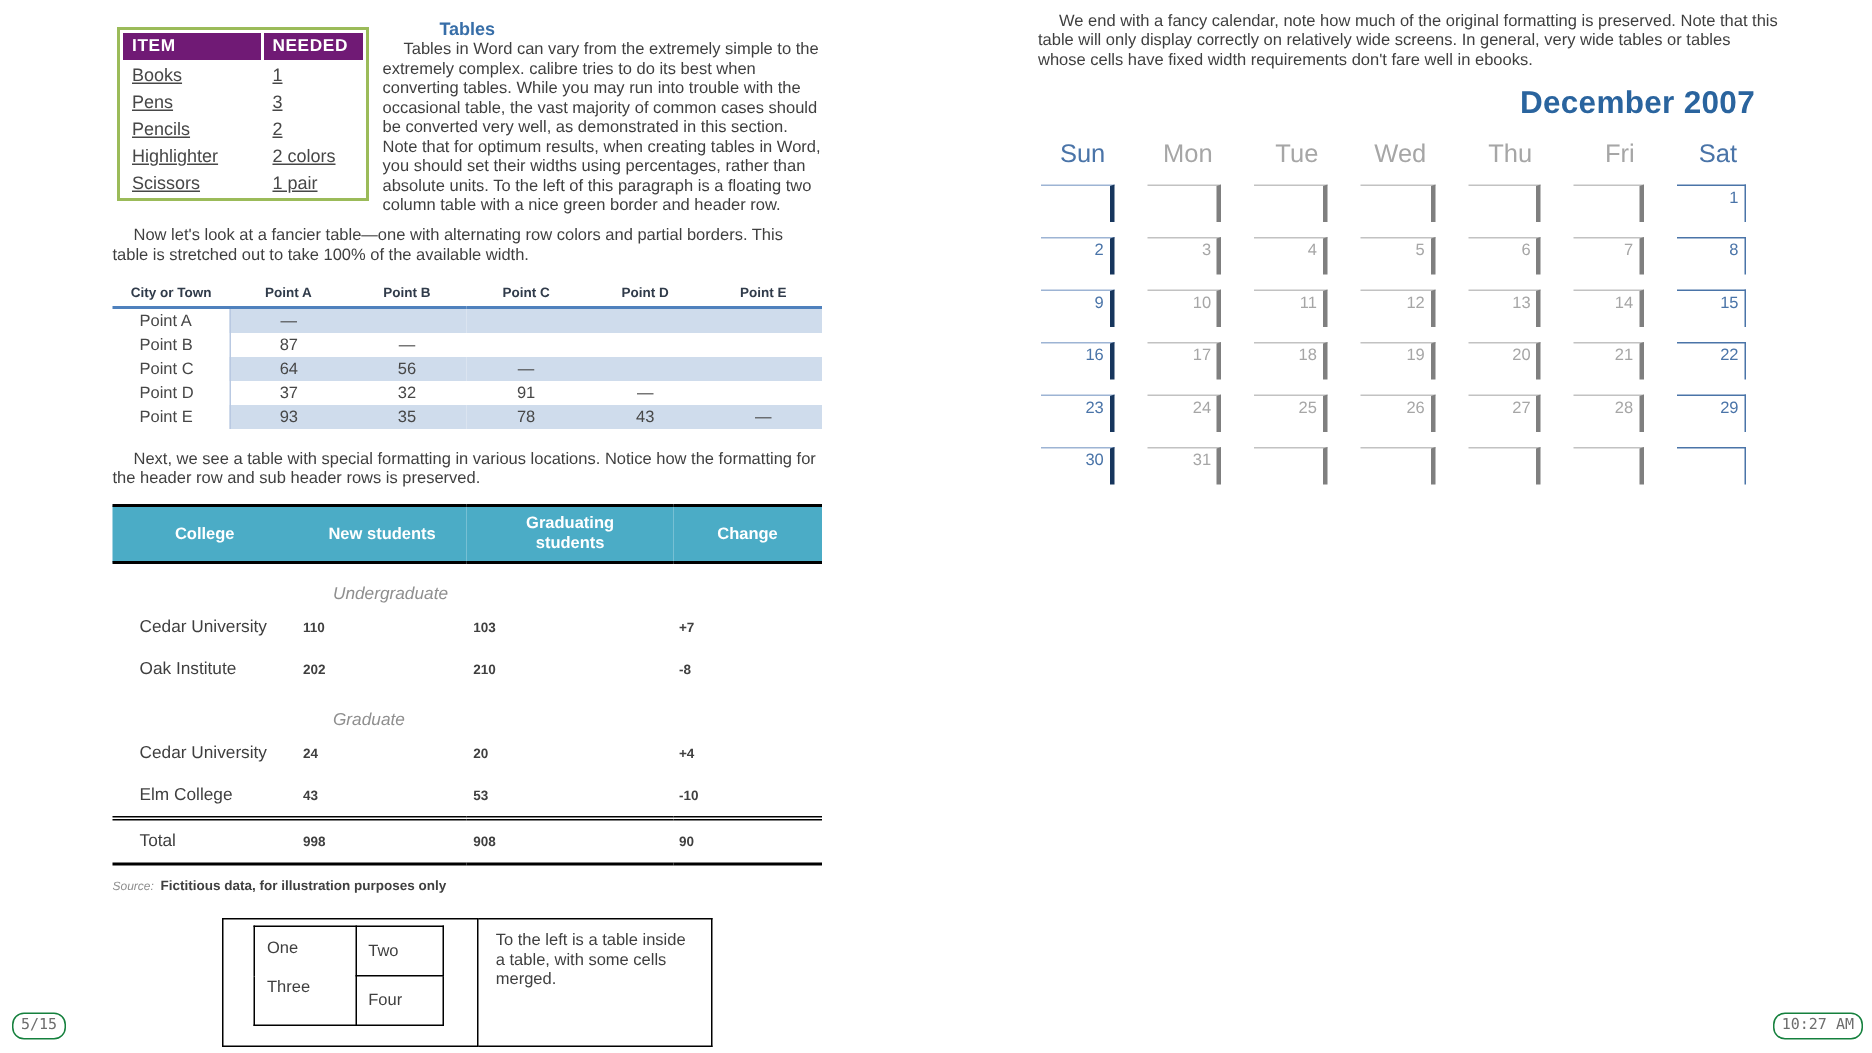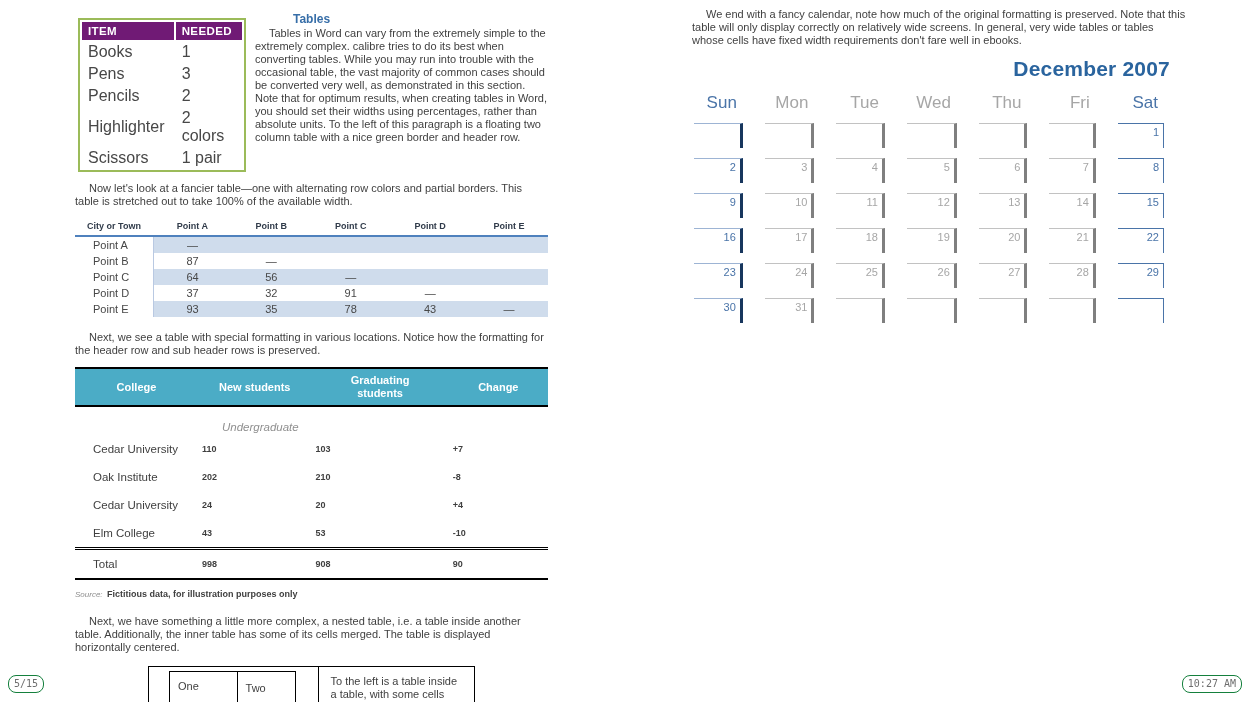--- a/index.html
+++ b/index.html
@@ -16,21 +16,21 @@
   
   .supplies {
     float:left; width:168px; margin:10px 9px 6px 3px;
     border:2px solid #9bbb59; border-collapse:separate; border-spacing:2px;
     background:#fff;
   }
   .supplies th {
     background:#701a75; color:#fff; text-align:left;
     font-size:11.5px; font-weight:bold; padding:3px 6px; letter-spacing:.4px;
   }
-  .supplies td { font-size:16px; color:#474747; padding:1px 6px; }
+  .supplies td { font-size:12px; color:#474747; padding:1px 6px;text-decoration:underline; }
   .supplies td:last-child, .supplies th:last-child { width:42%; }
 
   .sect-heading {
     margin:4px 180px 1px 0; text-align:center;
     color:#376ea8; font-size:12px; font-weight:bold;
   }
   .intro { margin-bottom:3px; }
   .clearfloat { clear:both; padding-top:4px; }
 
   
@@ -217,20 +217,24 @@
           <td class="num">103</td>
           <td class="num">+7</td>
         </tr>
         <tr>
           <td class="name">Oak Institute</td>
           <td class="num">202</td>
           <td class="num">210</td>
           <td class="num">-8</td>
         </tr>
         <tr>
+          <td class="name"></td>
+          <td class="subhead" colspan="3">Graduate</td>
+        </tr>
+        <tr>
           <td class="name">Cedar University</td>
           <td class="num">24</td>
           <td class="num">20</td>
           <td class="num">+4</td>
         </tr>
         <tr>
           <td class="name">Elm College</td>
           <td class="num">43</td>
           <td class="num">53</td>
           <td class="num">-10</td>
@@ -242,21 +246,20 @@
           <td class="num">90</td>
         </tr>
       </tbody>
     </table>
 
     <div class="source-line">
       <span class="source-label">Source:</span>
       <span class="source-text">Fictitious data, for illustration purposes only</span>
     </div>
 
-    <p class="indent">Next, we have something a little more complex, a nested table, i.e. a table inside another table. Additionally, the inner table has some of its cells merged. The table is displayed horizontally centered.</p>
 
     <table class="outer">
       <tbody>
         <tr>
           <td class="outer-left">
             <table class="inner">
               <tbody>
                 <tr>
                   <td class="merged" rowspan="2">
                     <div class="w1">One</div>

